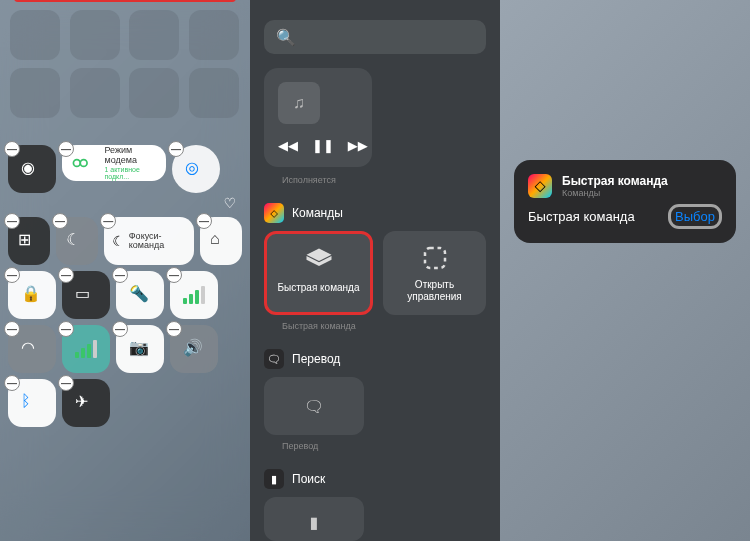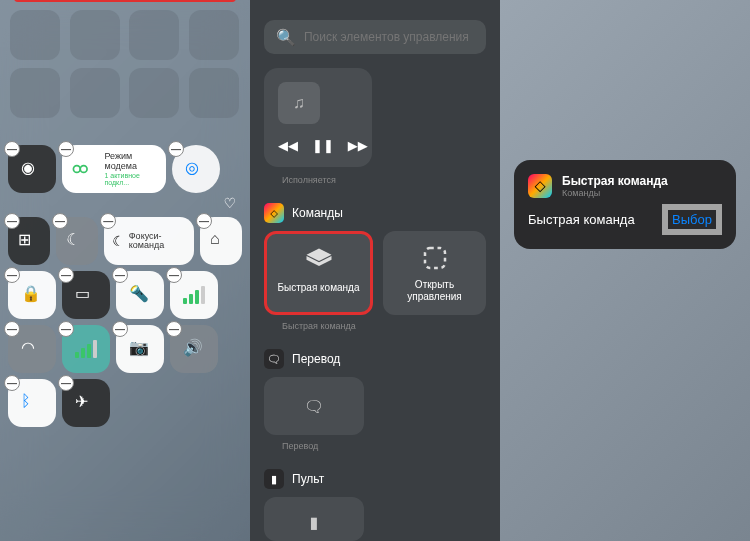--- a/index.html
+++ b/index.html
@@ -14,21 +14,21 @@
 .bg-dot{width:50px;height:50px;background:rgba(100,110,120,.4);border-radius:12px}
 .edit-area{position:absolute;top:145px;left:8px;right:8px}
 .row{display:flex;gap:6px;margin-bottom:6px}
 .tile{background:rgba(255,255,255,.95);border-radius:14px;position:relative;display:flex;align-items:center;justify-content:center}
 .tile.dark{background:rgba(40,40,40,.85)}
 .tile.grey{background:rgba(130,135,140,.75)}
 .tile.teal{background:rgba(80,180,170,.9)}
 .minus{position:absolute;top:-4px;left:-4px;width:16px;height:16px;background:#fff;border:1px solid #888;border-radius:50%;display:flex;align-items:center;justify-content:center;font-size:10px;font-weight:bold;color:#555}
 .minus::before{content:"—"}
 .t-sm{width:48px;height:48px}
-.modem-tile{background:#fff;border-radius:14px;padding:6px 8px;display:flex;align-items:center;gap:14px;width:104px;height:48px;position:relative}
+.modem-tile{background:#fff;border-radius:14px;padding:6px 8px;display:flex;align-items:center;gap:14px;width:104px;height:36px;position:relative}
 .modem-icon{width:24px;height:24px;color:#3ac569}
 .modem-txt{font-size:9px;color:#333;line-height:1.1}
 .modem-sub{font-size:7px;color:#3ac569}
 .airdrop-circle{width:48px;height:48px;border-radius:50%;background:rgba(255,255,255,.9);display:flex;align-items:center;justify-content:center;position:relative}
 .music-row{background:rgba(80,85,90,.6);border-radius:14px;height:48px;display:flex;align-items:center;padding:0 10px;gap:8px;position:relative;width:232px}
 .music-art{width:32px;height:32px;background:rgba(60,65,70,.8);border-radius:6px}
 .music-txt{flex:1;font-size:10px;color:rgba(255,255,255,.6)}
 .music-ctrl{color:#fff;font-size:14px}
 .focus-tile{width:100px;height:48px;background:rgba(255,255,255,.95);border-radius:14px;padding:4px 8px;display:flex;align-items:center;gap:4px;position:relative}
 .focus-txt{font-size:9px;color:#333;line-height:1}
@@ -51,21 +51,21 @@
 .trans-tile{margin:8px 14px 6px;width:100px;background:rgba(80,84,88,.7);border-radius:12px;padding:14px 8px;display:flex;flex-direction:column;align-items:center}
 .card3{position:absolute;top:160px;left:14px;right:14px;background:#2a2a2c;border-radius:16px;padding:14px}
 .card3-hdr{display:flex;gap:10px;margin-bottom:6px}
 .card3-icon{width:24px;height:24px;border-radius:6px;background:linear-gradient(135deg,#f06,#fa0,#0cf);display:flex;align-items:center;justify-content:center}
 .card3-title{font-size:12px;color:#fff;font-weight:600}
 .card3-sub{font-size:9px;color:#888}
 .card3-desc{font-size:10px;color:#999;margin-bottom:14px}
 .card3-row{display:flex;justify-content:space-between;align-items:center}
 .card3-name{font-size:13px;color:#fff}
 .choose-btn{color:#0a84ff;font-size:13px;padding:2px 4px}
-.choose-wrap{border:6px solid #a3a3a3;border-radius:0}
+.choose-wrap{border:3px solid #a3a3a3;border-radius:11px}
 svg{width:100%;height:100%}
 .ic{width:22px;height:22px;color:#333}
 .ic-w{color:#fff}
 .signal-bars{display:flex;gap:2px;align-items:flex-end;height:18px}
 .signal-bars span{width:4px;background:#3ac569;border-radius:1px}
 .signal-bars span:nth-child(1){height:6px}
 .signal-bars span:nth-child(2){height:10px}
 .signal-bars span:nth-child(3){height:14px}
 .signal-bars span:nth-child(4){height:18px;background:#ccc}
 </style>
@@ -191,21 +191,20 @@
       <div class="red-box">
         
       </div>
     </div>
   </div>
 </div>
 
 <div class="panel p2">
   <div class="search-bar">
     <span>🔍</span>
-    <input placeholder="Поиск элементов управления" style="">
   </div>
   <div class="media-card">
     <div class="media-art">♫</div>
     <div class="media-ctrls">
       <span>◀◀</span>
       <span>❚❚</span>
       <span>▶▶</span>
     </div>
   </div>
   <div class="caption">Исполняется</div>
@@ -240,21 +239,21 @@
     <div class="sec-icon" style="background:#2a2a2c;color:#fff">🗨</div>
     <div class="sec-title">Перевод</div>
   </div>
   <div class="trans-tile">
     <div class="cmd-icon" style="color:#ccc">🗨</div>
   </div>
   <div class="caption">Перевод</div>
 
   <div class="section">
     <div class="sec-icon" style="background:#2a2a2c;color:#fff">▮</div>
-    <div class="sec-title">Пульт</div>
+    <div class="sec-title">Поиск</div>
   </div>
   <div class="trans-tile" style="padding:10px 8px 4px">
     <div class="cmd-icon" style="color:#ccc">▮</div>
   </div>
 </div>
 
 <div class="panel p3">
   <div class="card3">
     <div class="card3-hdr">
       <div class="card3-icon">⬦</div>

